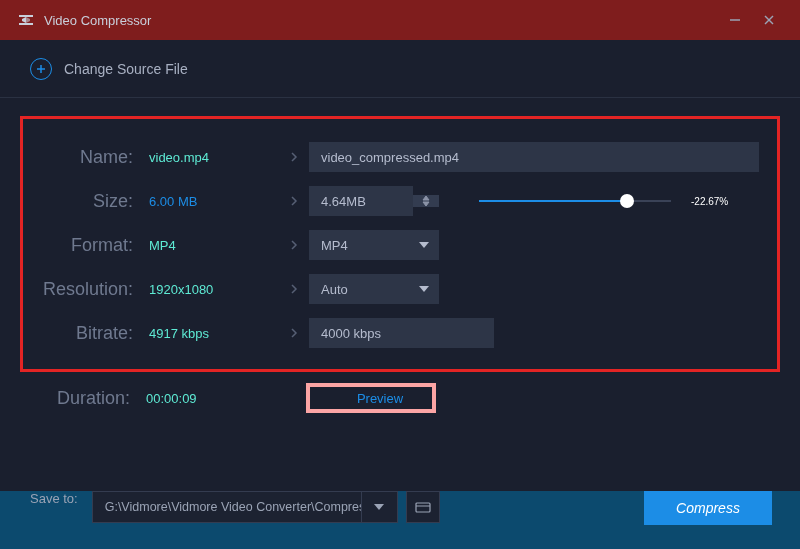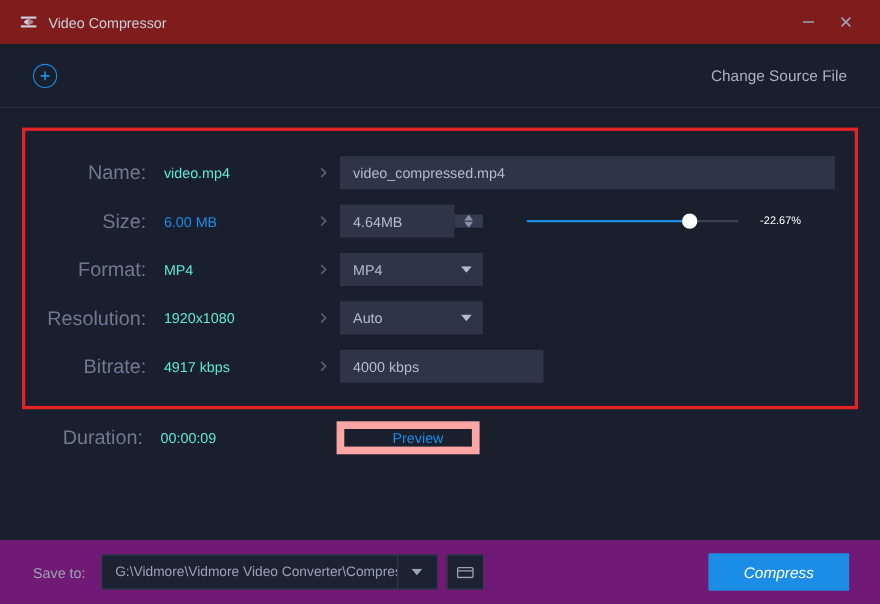--- a/index.html
+++ b/index.html
@@ -25,21 +25,20 @@
   .titlebar .title { color: #c9cfdb; font-size: 13px; }
   .titlebar .spacer { flex: 1; }
   .win-btn { width: 34px; height: 40px; display:flex; align-items:center; justify-content:center; cursor:pointer; }
   .win-btn svg { stroke: #9aa3b5; }
 
   .subbar {
     height: 58px;
     display:flex; align-items:center;
     padding: 0 30px;
     border-bottom: 1px solid #2a3142;
-    justify-content: space-between;
   }
   .plus-icon {
     width: 22px; height: 22px; margin-right: 12px;
     border: 1.5px solid #1c8de6; border-radius: 50%;
     display:flex; align-items:center; justify-content:center;
     color: #1c8de6;
   }
   .plus-icon svg { stroke: #1c8de6; }
   .subbar .label { color: #a8b0c2; font-size: 14px; }
 
@@ -122,33 +121,33 @@
   .thumb {
     position:absolute; top:50%; transform:translate(-50%,-50%);
     width:14px; height:14px; border-radius:50%;
     background:#fff;
   }
   .pct { color:#ffffff; font-size:10px; width:68px; text-align:left; }
 
   .row.after-frame { padding: 0 18px; margin-top: 4px; }
   .preview-btn {
     width: 130px; height: 30px;
-    border: 7px solid #fca5a5;
+    border: 4px solid #fca5a5;
     background: transparent;
     color: #1c8de6;
     font-size: 13px;
     cursor:pointer;
     padding-left:18px;
   }
 
   .footer {
     position:absolute; left:0; right:0; bottom:0;
     height: 58px;
-    background: #701a75;
-    display:flex; align-items:center;
+    background: #0c4a6e;
+    display:flex; align-items:flex-start;
     padding: 0 28px 0 30px;
   }
   .footer .save-lbl { color:#9aa3b5; margin-right: 14px; }
   .path-box {
     height: 32px; display:flex; align-items:center;
     background:#1c2231;
     border:1px solid #343c50;
   }
   .path-box .path-text {
     width: 268px; padding: 0 12px; color:#9aa3b5; font-size:12.5px;

